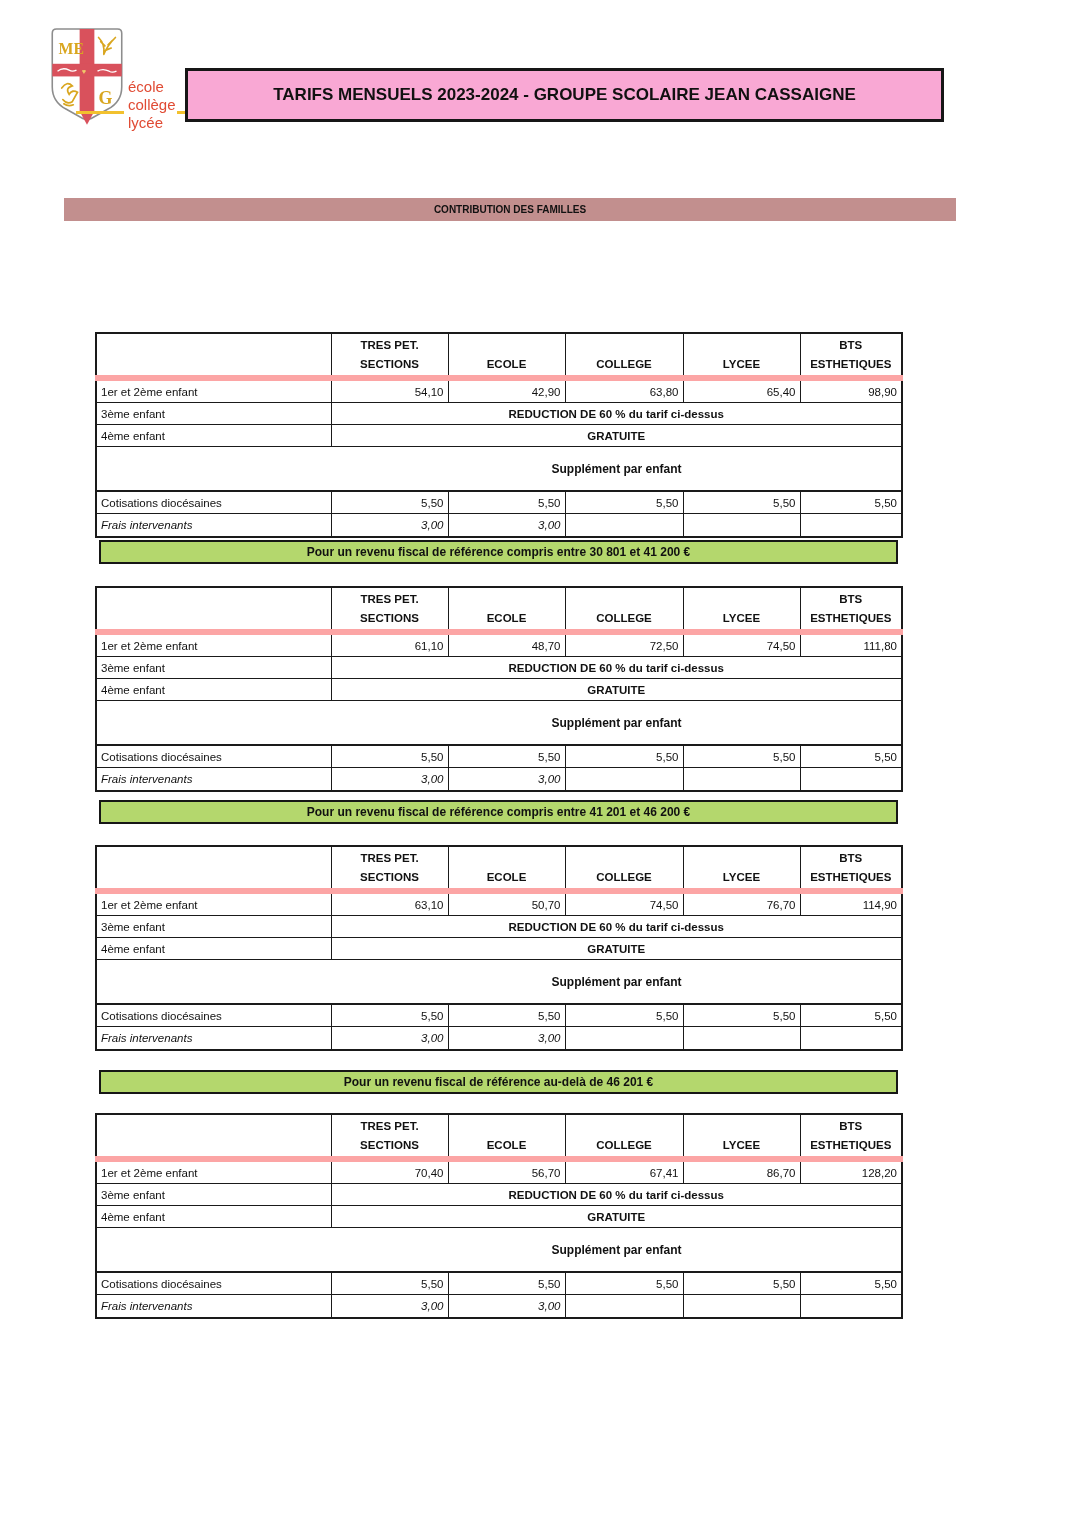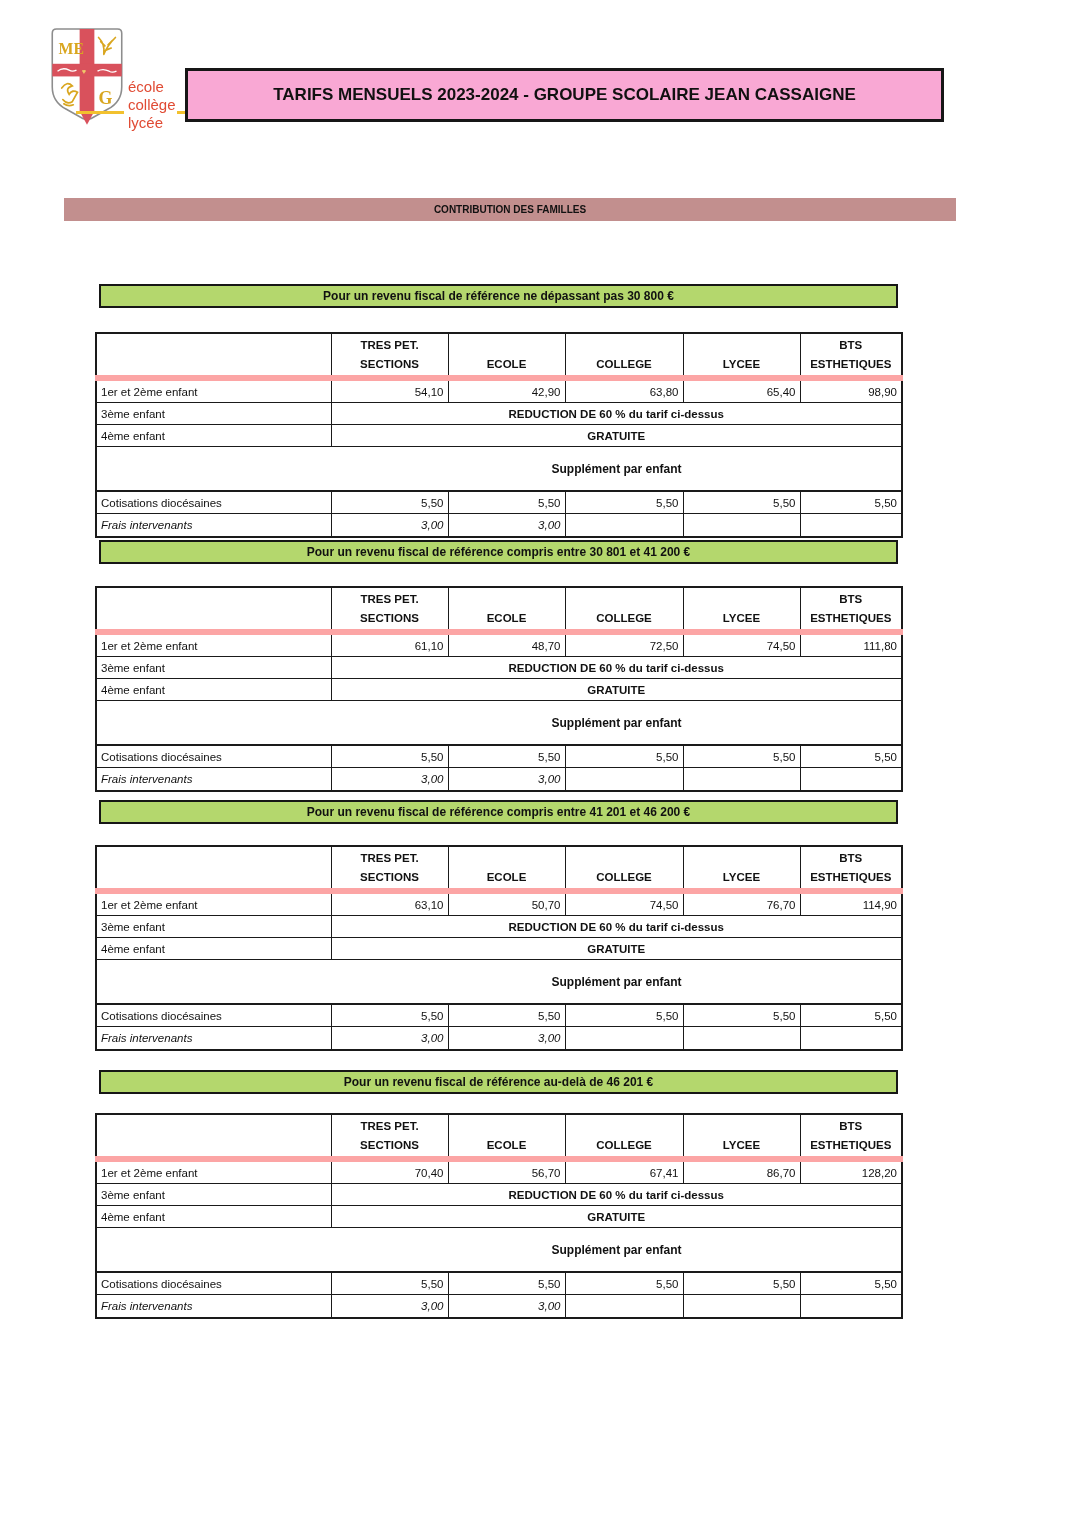--- a/index.html
+++ b/index.html
@@ -66,23 +66,20 @@
     <div class="dash" id="dash-right"></div>
   </div>
 
   <div id="title-bar">
     <span>TARIFS MENSUELS 2023-2024 - GROUPE SCOLAIRE JEAN CASSAIGNE</span>
   </div>
   <div id="contrib-bar">
     <span>CONTRIBUTION DES FAMILLES</span>
   </div>
 
-  <div class="band" style="top:284px">
-    <span>Pour un revenu fiscal de référence ne dépassant pas 30 800 €</span>
-  </div>
   <table class="tarif" style="top:332px">
     <colgroup>
         <col class="c0">
         <col class="c1">
         <col class="c2">
         <col class="c3">
         <col class="c4">
         <col class="c5">
       </colgroup>
     <tbody>

